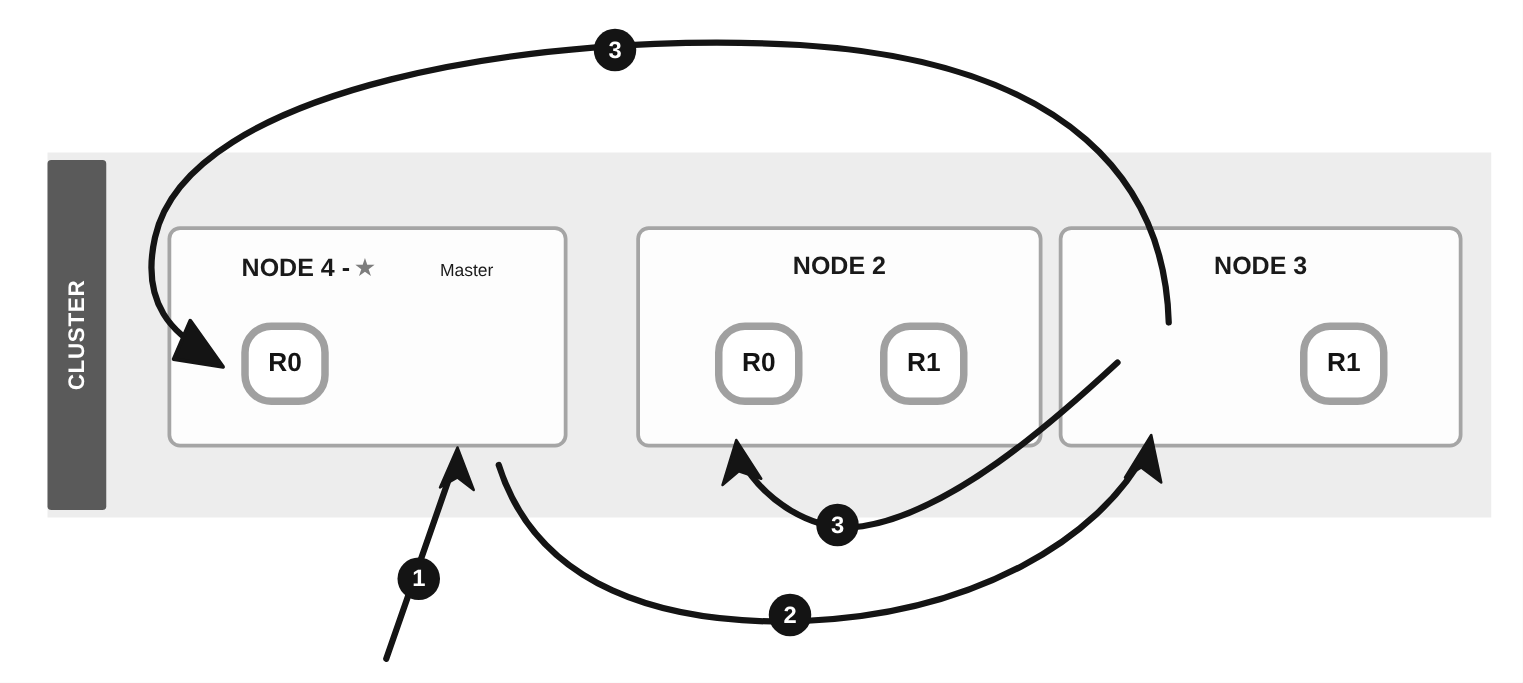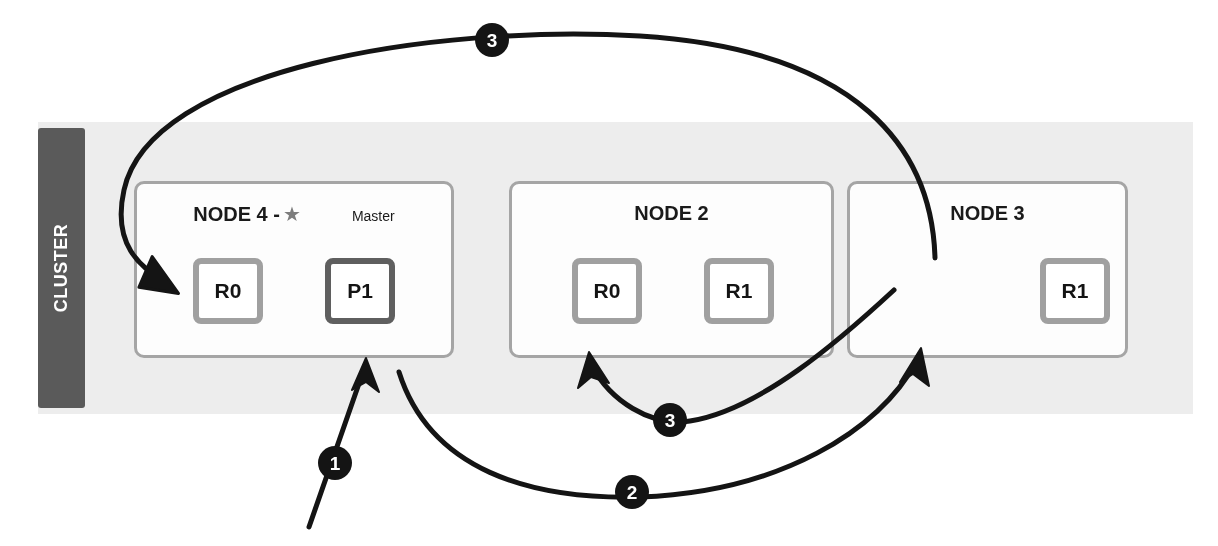--- a/index.html
+++ b/index.html
@@ -60,21 +60,21 @@
     position: absolute;
     top: 181px;
     height: 177px;
     background: #fdfdfd;
     border: 3px solid #a5a5a5;
     border-radius: 10px;
     box-sizing: border-box;
   }
   #node-1 { left: 134px; width: 320px; }
   #node-2 { left: 487px; width: 325px; margin-left: 22px; }
-  #node-3 { left: 847px; width: 281px; }
+  #node-3 { left: 847px; width: 323px; }
 
   .node-title {
     position: absolute;
     top: 18px;
     left: 0;
     width: 100%;
     text-align: center;
     font-size: 20px;
     font-weight: bold;
     color: #1a1a1a;
@@ -101,21 +101,21 @@
     height: 66px;
   }
   .shard {
     position: absolute;
     top: 0;
     width: 70px;
     height: 66px;
     box-sizing: border-box;
     background: #ffffff;
     border: 6px solid #a0a0a0;
-    border-radius: 8px;
+    border-radius: 24px;
     display: flex;
     align-items: center;
     justify-content: center;
     font-size: 21px;
     font-weight: bold;
     color: #141414;
   }
   .shard.primary { border-color: #5f5f5f; }
 
   
@@ -164,21 +164,20 @@
   <div class="cluster-bar">
     <div class="cluster-bar-label">CLUSTER</div>
   </div>
 
   <div class="node-box" id="node-1">
     <div class="node-title">
       <span>NODE 4 -</span><span class="star">★</span><span class="master">Master</span>
     </div>
     <div class="shard-row">
       <div class="shard s0">R0</div>
-      <div class="shard s1 primary">P1</div>
     </div>
   </div>
 
   <div class="node-box" id="node-2">
     <div class="node-title">
       <span>NODE 2</span>
     </div>
     <div class="shard-row">
       <div class="shard s0">R0</div>
       <div class="shard s1">R1</div>

